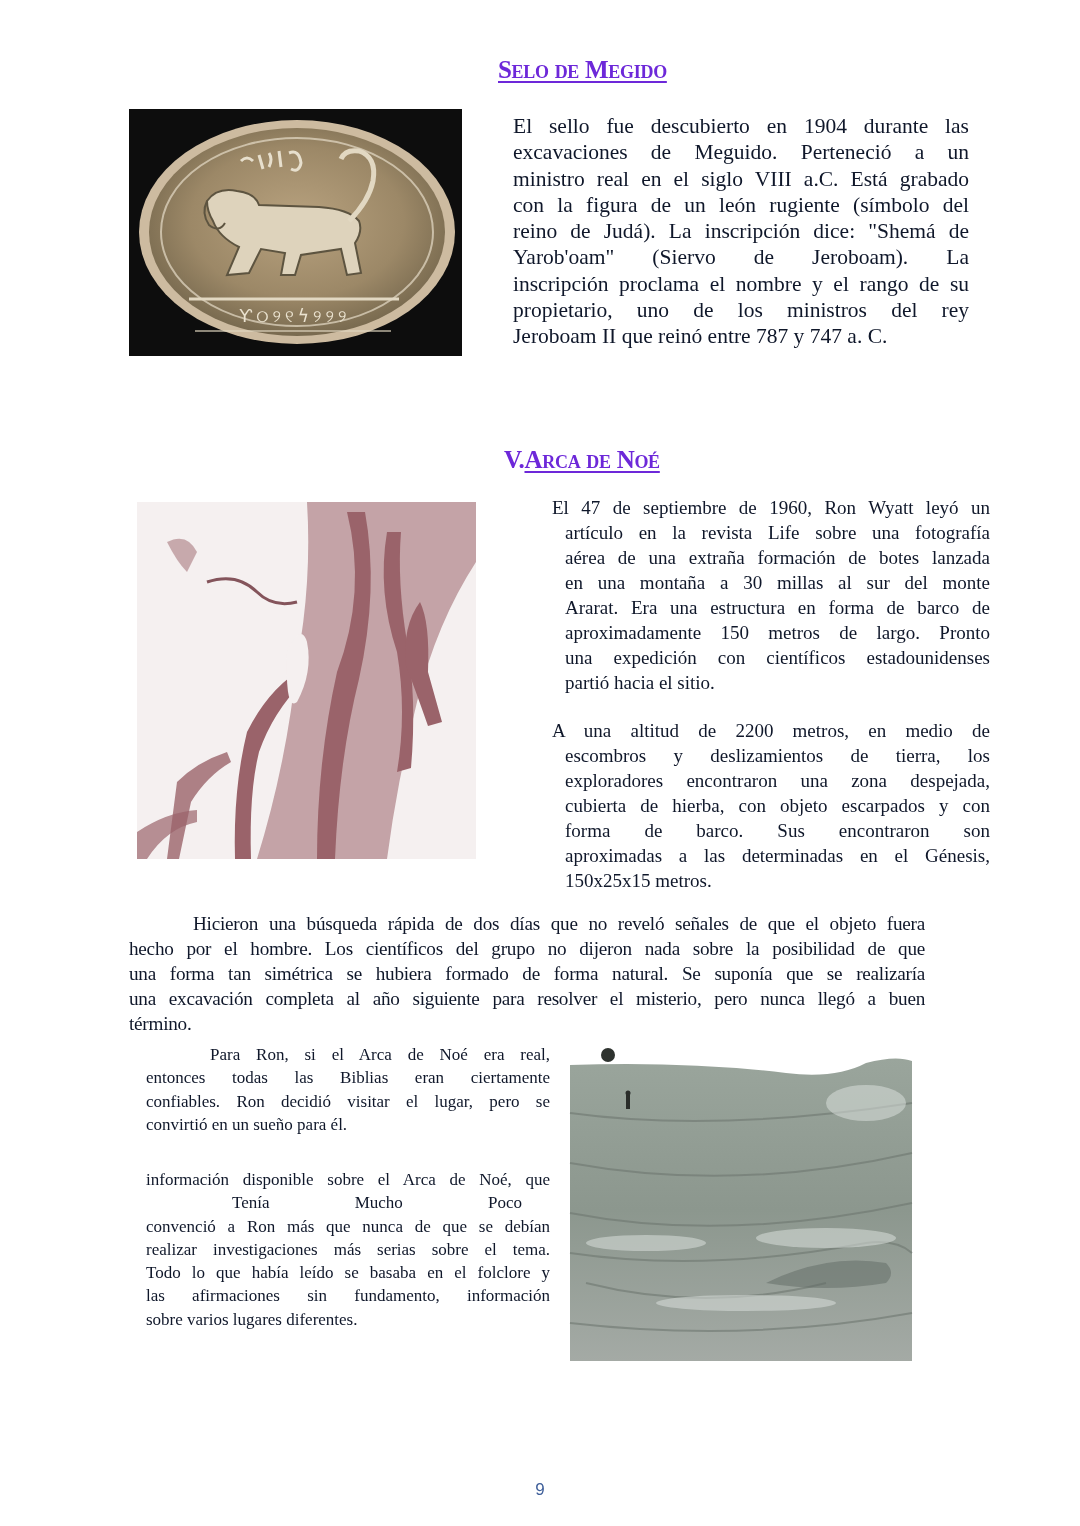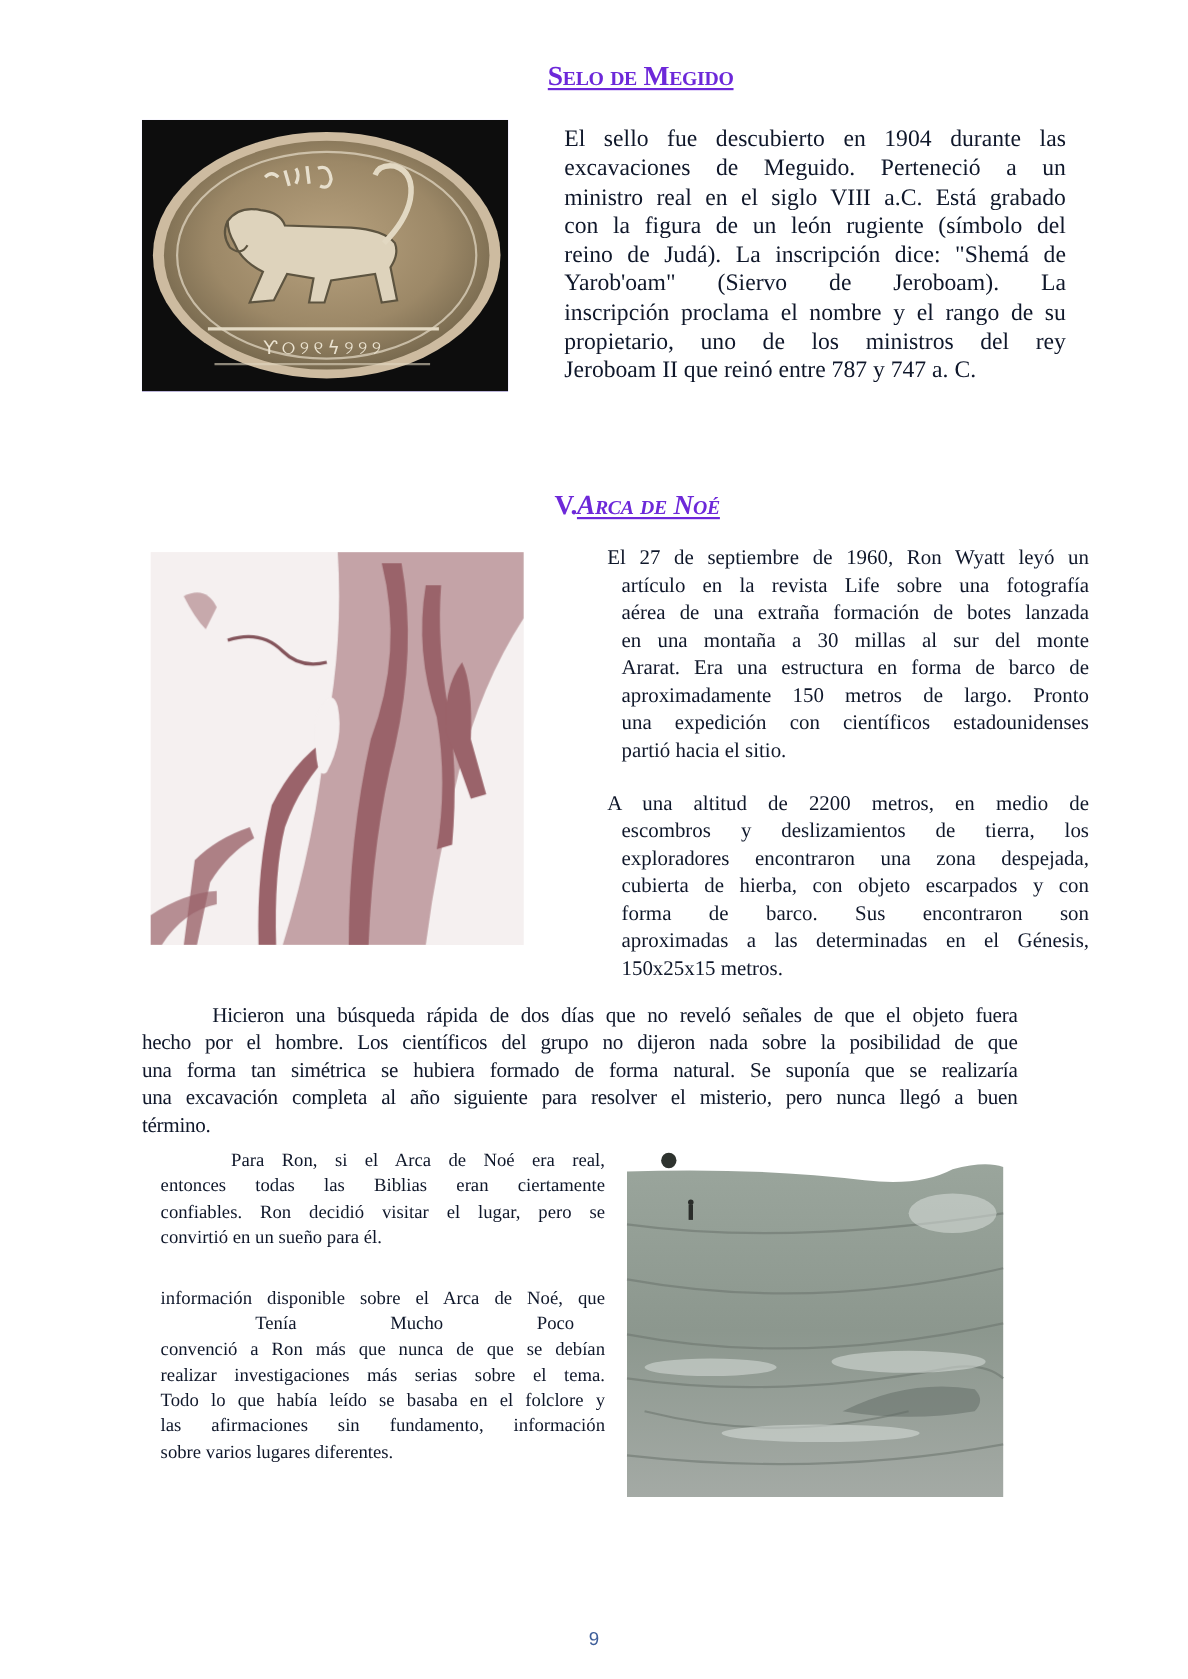--- a/index.html
+++ b/index.html
@@ -11,21 +11,21 @@
       font-weight: bold;
       font-variant: small-caps;
       color: #6d28d9;
       text-decoration: underline;
       text-decoration-thickness: 2px;
       text-underline-offset: 3px;
     }
     #h-selo { left: 498px; top: 56px; font-size: 25px; letter-spacing: -0.3px; }
     #h-arca { left: 504px; top: 446px; font-size: 25px; letter-spacing: -0.3px; text-decoration: none; }
     #h-arca .num { text-decoration: none; }
-    #h-arca .title { text-decoration: underline; text-decoration-thickness: 2px; text-underline-offset: 3px; font-style: italic; }
+    #h-arca .title { text-decoration: underline; text-decoration-thickness: 2px; text-underline-offset: 3px; }
 
     .para {
       position: absolute;
       text-align: justify;
       color: #0f172a;
     }
     .para.big { font-size: 21.5px; line-height: 26.3px; }
     .para.med { font-size: 19px; line-height: 25px; }
     .para.small { font-size: 17px; line-height: 23.3px; }
 
@@ -119,21 +119,21 @@
       <path d="M40 280 q20 -20 50 -30 l4 10 q-24 14 -40 40 l-12 57 l-12 0z" opacity="0.8"></path>
       <path d="M0 330 q30 -20 60 -22 l0 12 q-30 6 -50 37 l-10 0z" opacity="0.7"></path>
       <path d="M70 80 q30 -10 50 10 q16 16 40 10" stroke="#6f3840" stroke-width="3" fill="none"></path>
       <path d="M150 150 q14 -30 20 -10 q6 30 -10 60 q-12 10 -10 -50z" fill="#f5f0f0"></path>
       <path d="M30 40 q20 -10 30 10 l-10 20 q-10 -10 -20 -30z" opacity="0.5"></path>
     </g>
   </svg>
 </div>
 
 <div id="p-arca1" class="para med justify-lines">
-  <span class="line first">El 27 de septiembre de 1960, Ron Wyatt leyó un</span>
+  <span class="line first">El 47 de septiembre de 1960, Ron Wyatt leyó un</span>
   <span class="line">artículo en la revista Life sobre una fotografía</span>
   <span class="line">aérea de una extraña formación de botes lanzada</span>
   <span class="line">en una montaña a 30 millas al sur del monte</span>
   <span class="line">Ararat. Era una estructura en forma de barco de</span>
   <span class="line">aproximadamente 150 metros de largo. Pronto</span>
   <span class="line">una expedición con científicos estadounidenses</span>
   <span class="line last">partió hacia el sitio.</span>
 </div>
 
 <div id="p-arca2" class="para med justify-lines">

